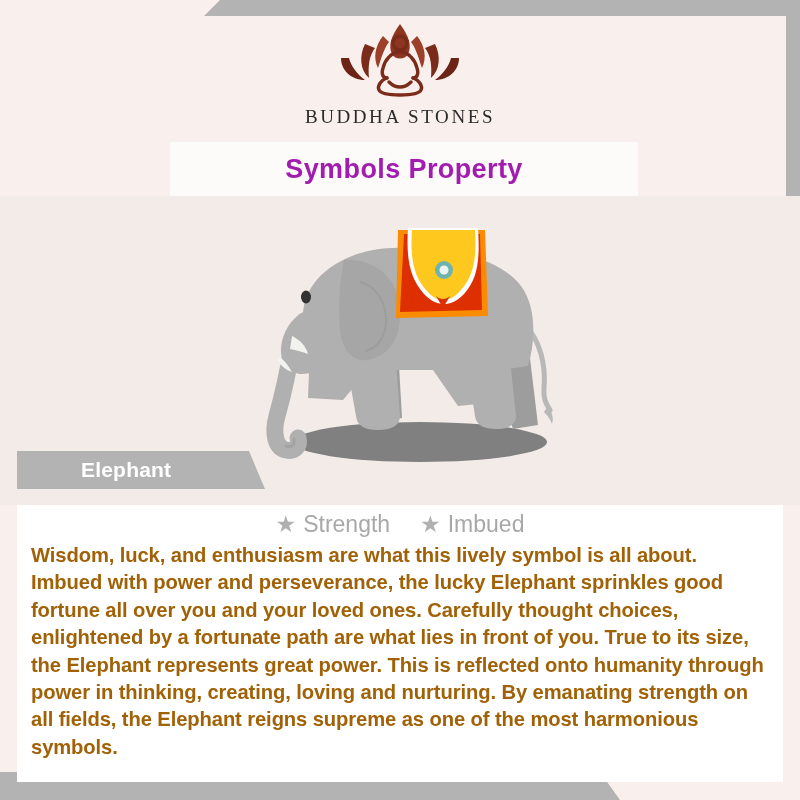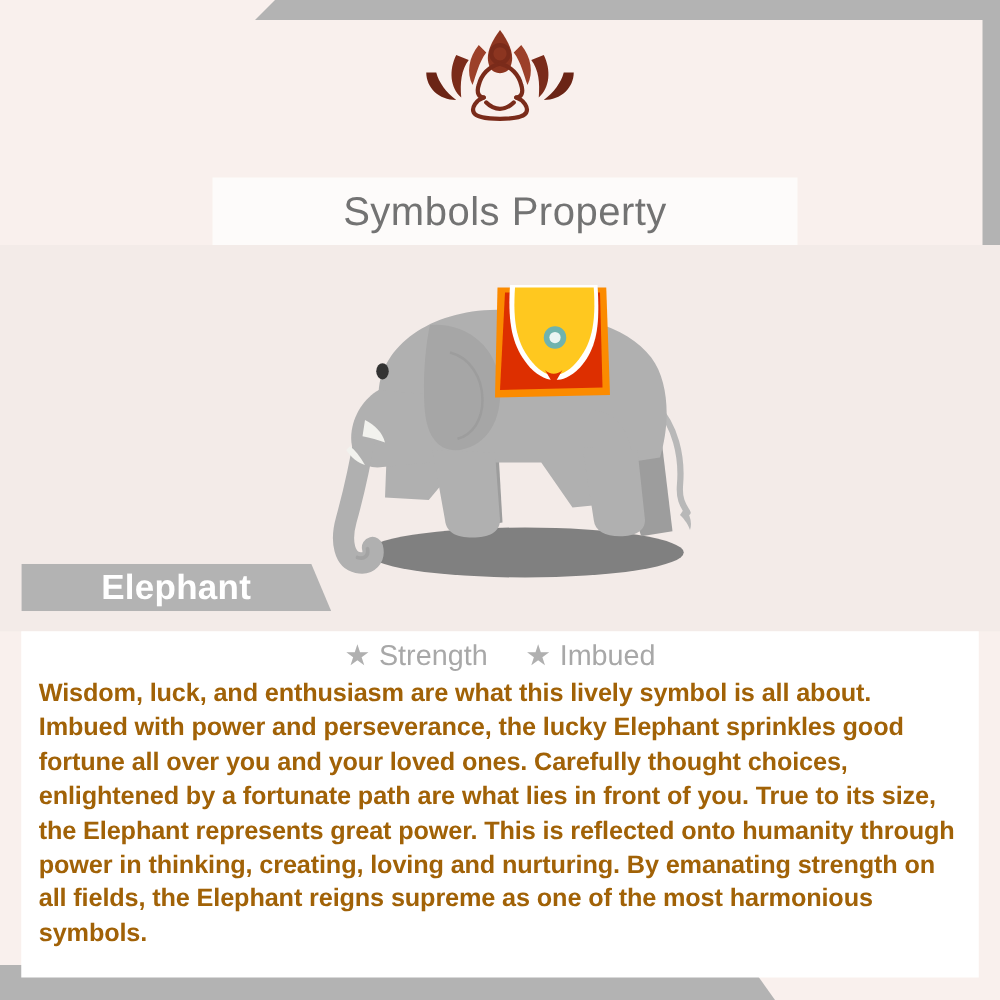--- a/index.html
+++ b/index.html
@@ -68,23 +68,23 @@
   .title-band {
     position: absolute;
     left: 170px; top: 142px;
     width: 468px; height: 54px;
     background: #fdfbfa;
     display: flex;
     align-items: center;
     justify-content: center;
   }
   .title-text {
-    font-size: 32px;
-    font-weight: normal;
-    color: #737373;
+    font-size: 27px;
+    font-weight: bold;
+    color: #a21caf;
     letter-spacing: 0.4px;
   }
 
   
   .illustration-section {
     position: absolute;
     left: 0; top: 196px;
     width: 800px; height: 309px;
     background: #f3ebe8;
     overflow: hidden;
@@ -100,21 +100,21 @@
     position: absolute;
     left: 17px; top: 451px;
     width: 248px; height: 38px;
     background: #b3b3b3;
     clip-path: polygon(0 0, 232px 0, 248px 38px, 0 38px);
     display: flex;
     align-items: center;
   }
   .name-tag-text {
     color: #ffffff;
-    font-size: 28px;
+    font-size: 21px;
     font-weight: bold;
     padding-left: 64px;
     letter-spacing: 0.2px;
   }
 
   
   .content-panel {
     position: absolute;
     left: 17px; top: 505px;
     width: 766px; height: 277px;
@@ -184,20 +184,21 @@
       </g>
 
       <g fill="none" stroke="#7a2b1a" stroke-width="3.4" stroke-linecap="round">
         <circle cx="85" cy="27" r="7" fill="none"></circle>
         <path d="M85 35 C76 37 70 44 68 52 C66 58 68 62 72 62"></path>
         <path d="M85 35 C94 37 100 44 102 52 C104 58 102 62 98 62"></path>
         <path d="M72 62 C66 64 62 70 64 74 C66 78 74 79 85 79 C96 79 104 78 106 74 C108 70 104 64 98 62"></path>
         <path d="M74 66 C78 70 82 71 85 71 C88 71 92 70 96 66"></path>
       </g>
     </svg>
+    <div class="brand-name">BUDDHA STONES</div>
   </div>
 
   <div class="title-band">
     <div class="title-text">Symbols Property</div>
   </div>
 
   <div class="illustration-section">
     <svg class="elephant-svg" viewBox="0 0 345 265">
 
       <ellipse cx="172" cy="222" rx="127" ry="20" fill="#808080"></ellipse>

